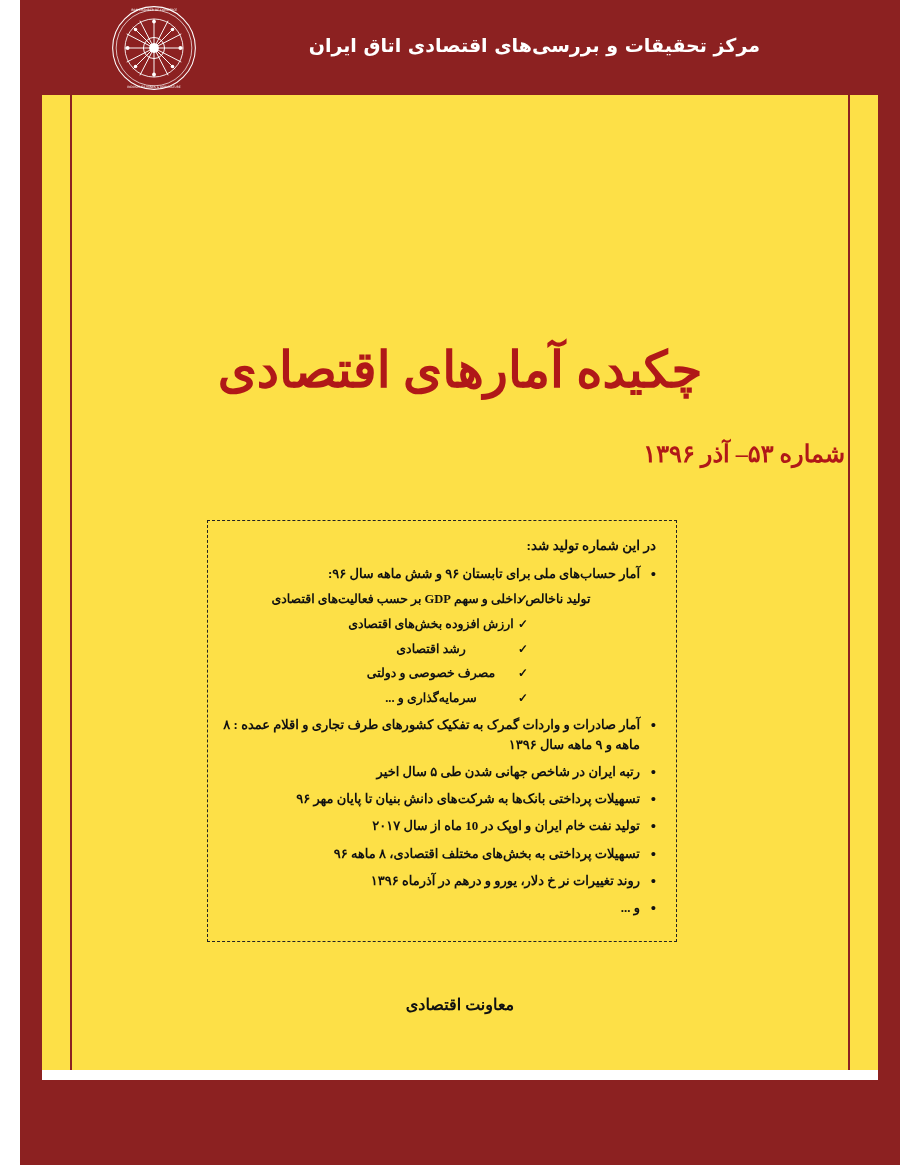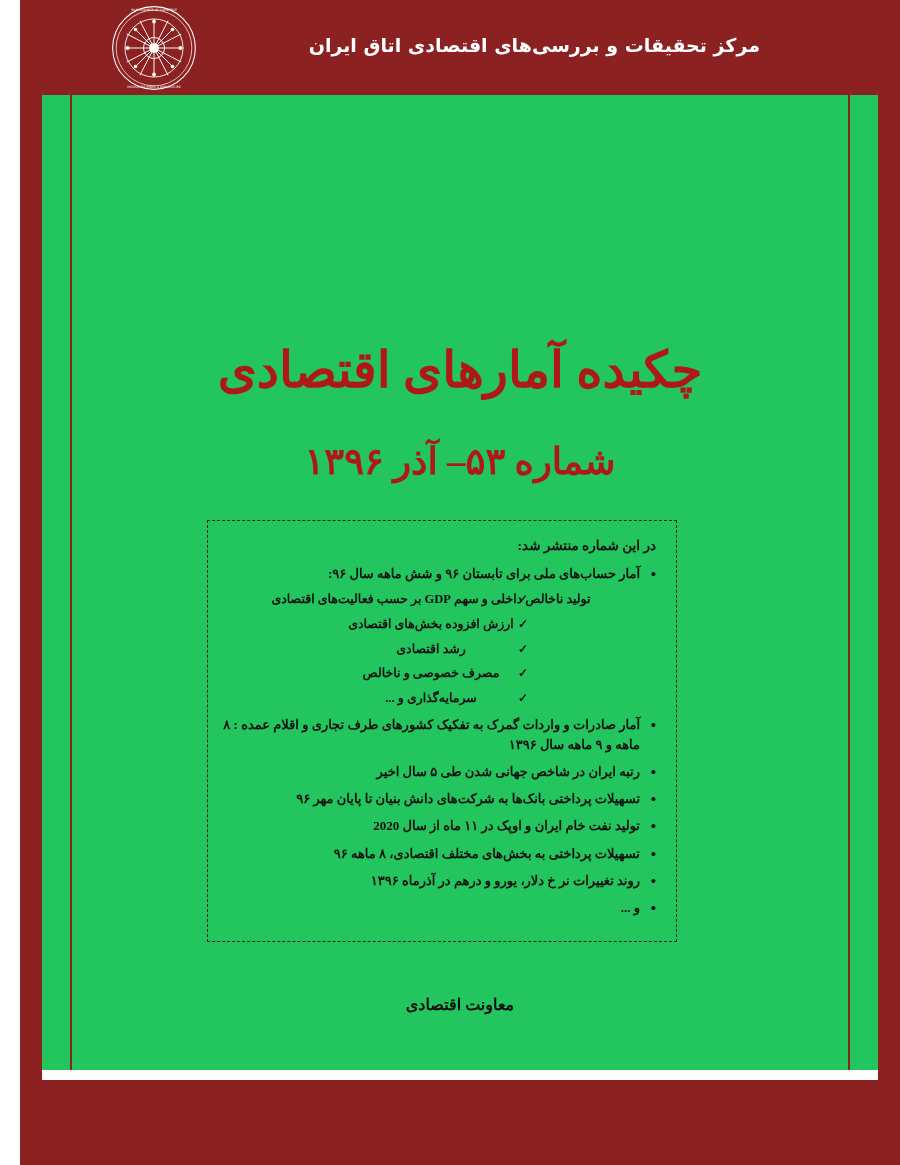--- a/index.html
+++ b/index.html
@@ -11,21 +11,21 @@
     width: 900px; height: 1165px;
     position: relative;
     font-family: "DejaVu Sans", "Liberation Sans", sans-serif;
     overflow: hidden;
   }
 
   
   .page {
     position: absolute;
     inset: 0;
-    background: #22c55e;
+    background: #fde047;
     margin-left: 20px;
   }
 
   
   .side-bar {
     position: absolute;
     top: 0;
     width: 22px;
     height: 1165px;
     background: #8c2121;
@@ -118,23 +118,22 @@
     text-align: center;
     color: #b01818;
     font-size: 50px;
     font-weight: bold;
     line-height: 1.2;
   }
   .sub-title {
     position: absolute;
     top: 345px;
     left: 0; right: 0;
-    text-align: center;
     color: #b01818;
-    font-size: 37px;
+    font-size: 24px;
     font-weight: bold;
   }
 
   
   .notice-box {
     position: absolute;
     top: 425px;
     right: 168px;
     width: 470px;
     border: 1.5px dashed #222;
@@ -260,52 +259,52 @@
       </svg>
     </div>
   </div>
 
   <div class="content">
 
     <div class="main-title">چکیده آمارهای اقتصادی</div>
     <div class="sub-title">شماره ۵۳– آذر ۱۳۹۶</div>
 
     <div class="notice-box">
-      <div class="notice-lead">در این شماره منتشر شد:</div>
+      <div class="notice-lead">در این شماره تولید شد:</div>
 
       <ul class="bullets">
         <li>
           <span>آمار حساب‌های ملی برای تابستان ۹۶ و شش ماهه سال ۹۶:</span>
           <ul class="sub">
             <li>
               <span class="tick">✓</span>
               <span class="li-plain">تولید ناخالص داخلی و سهم GDP بر حسب فعالیت‌های اقتصادی</span>
             </li>
             <li>
               <span class="tick">✓</span>
               <span class="li-plain">ارزش افزوده بخش‌های اقتصادی</span>
             </li>
             <li>
               <span class="tick">✓</span>
               <span class="li-plain">رشد اقتصادی</span>
             </li>
             <li>
               <span class="tick">✓</span>
-              <span class="li-plain">مصرف خصوصی و ناخالص</span>
+              <span class="li-plain">مصرف خصوصی و دولتی</span>
             </li>
             <li>
               <span class="tick">✓</span>
               <span class="li-plain">سرمایه‌گذاری و ... </span>
             </li>
           </ul>
         </li>
         <li><span>آمار صادرات و واردات گمرک به تفکیک کشورهای طرف تجاری و اقلام عمده : ۸ ماهه و ۹ ماهه سال ۱۳۹۶</span></li>
         <li><span>رتبه ایران در شاخص جهانی شدن طی ۵ سال اخیر</span></li>
         <li><span>تسهیلات پرداختی بانک‌ها به شرکت‌های دانش بنیان تا پایان مهر ۹۶</span></li>
-        <li><span>تولید نفت خام ایران و اوپک در ۱۱ ماه از سال 2020</span></li>
+        <li><span>تولید نفت خام ایران و اوپک در 10 ماه از سال ۲۰۱۷</span></li>
         <li><span>تسهیلات پرداختی به بخش‌های مختلف اقتصادی، ۸ ماهه ۹۶</span></li>
         <li><span>روند تغییرات نر خ دلار، یورو و درهم در آذرماه ۱۳۹۶</span></li>
         <li><span>و ... </span></li>
       </ul>
     </div>
 
     <div class="credits">
       <div class="line2">معاونت اقتصادی</div>
     </div>
 

